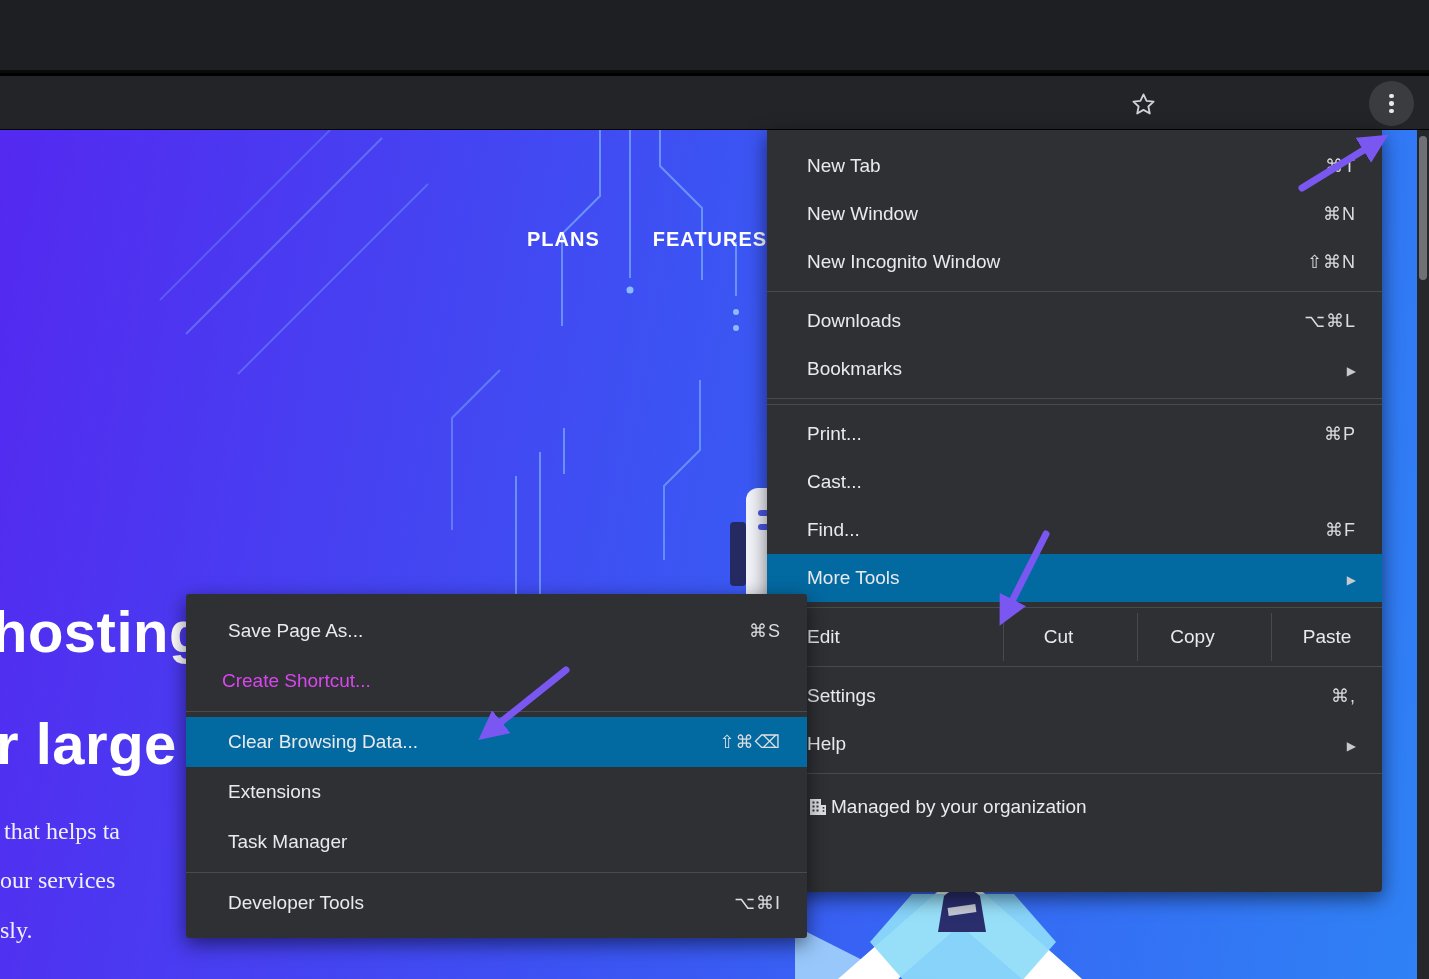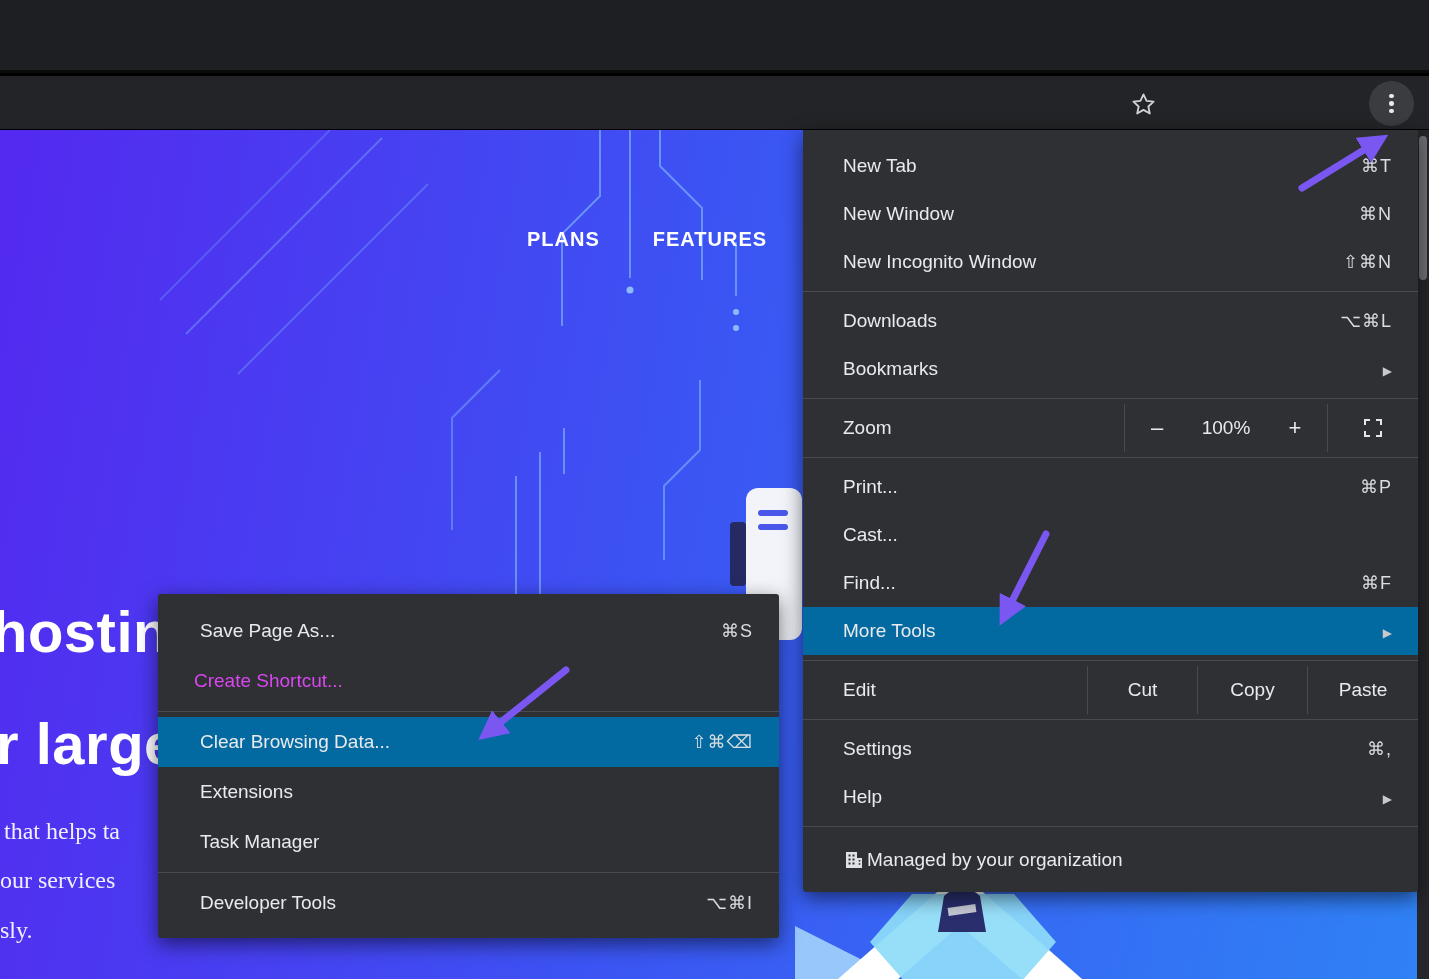--- a/index.html
+++ b/index.html
@@ -41,22 +41,22 @@
 
   
   .scroll-track { position:absolute; right:0; top:130px; width:12px; height:849px;
     background:#26272a; z-index:6; }
   .scroll-thumb { position:absolute; right:2px; top:6px; width:8px; height:144px;
     background:#6f7175; border-radius:4px; }
 
   
   .menu { position:absolute; background:#2f3034; padding:12px 0; z-index:20;
     box-shadow:0 6px 20px rgba(0,0,0,.55); color:#e9eaed; font-size:19px; }
-  .main-menu { left:803px; top:130px; width:615px; height:762px; border-radius:0 0 4px 4px; }
-  .sub-menu  { left:158px; top:594px; width:621px; height:344px; border-radius:3px; }
+  .main-menu { left:767px; top:130px; width:615px; height:762px; border-radius:0 0 4px 4px; }
+  .sub-menu  { left:186px; top:594px; width:621px; height:344px; border-radius:3px; }
 
   .mrow { height:48px; display:flex; align-items:center;
     padding:0 26px 0 40px; position:relative; cursor:pointer; }
   .sub-menu .mrow { height:50px; padding-left:42px; }
   .mrow .lbl { white-space:nowrap; }
   .mrow .shortcut { margin-left:auto; color:#dbdde0; font-size:18px; letter-spacing:1px; white-space:nowrap; }
   .mrow.hl { background:#0369a1; }
   .mrow.disabled { color:#d946ef; cursor:default;padding-left:36px; }
   .msep { height:1px; background:rgba(255,255,255,.13); margin:5px 0; }
   .chev { margin-left:auto; color:#c7c9cc; }
@@ -65,21 +65,21 @@
   .no-pad-r { padding-right:0; }
   .zgroup { margin-left:auto; display:flex; align-items:center; height:100%; }
   .vline { width:1px; height:48px; background:rgba(255,255,255,.13); }
   .zbtn { width:64px; height:100%; background:none; border:none; color:#e9eaed;
     font-size:22px; font-family:inherit; cursor:pointer; }
   .zval { width:74px; text-align:center; }
   .fscell { width:90px; height:100%; display:flex; align-items:center; justify-content:center; cursor:pointer; }
 
   .ecells { margin-left:auto; display:flex; height:100%; }
   .ecell { width:110px; display:flex; align-items:center; justify-content:center;
-    border-left:1px solid rgba(255,255,255,.13); cursor:pointer; }
+    border-left:1px solid rgba(255,255,255,.13); cursor:pointer;margin-left:24px; }
   .ecell:last-child { width:111px; }
 
   .managed-row { height:56px; gap:2px; }
   .org-icon { display:flex; align-items:center; }
 
   
   .arrows { position:absolute; left:0; top:0; z-index:40; pointer-events:none; }
   .arrow { stroke:#7b57f2; stroke-width:7; stroke-linecap:round; }
 </style>
 </head>
@@ -175,38 +175,20 @@
     <span class="lbl">Downloads</span>
     <span class="shortcut">⌥⌘L</span>
   </div>
   <div class="mrow">
     <span class="lbl">Bookmarks</span>
     <span class="chev"></span>
   </div>
 
   <div class="msep"></div>
 
-  <div class="mrow no-pad-r">
-    <span class="lbl">Zoom</span>
-    <div class="zgroup">
-      <span class="vline"></span>
-      <button class="zbtn">–</button>
-      <span class="zval">100%</span>
-      <button class="zbtn">+</button>
-      <span class="vline"></span>
-      <span class="fscell">
-        <svg width="22" height="22" viewBox="0 0 22 22" fill="none" stroke="#e4e6e9" stroke-width="2">
-          <path d="M3 8 V3 H8"></path>
-            <path d="M14 3 H19 V8"></path>
-            <path d="M19 14 V19 H14"></path>
-            <path d="M8 19 H3 V14"></path>
-        </svg>
-      </span>
-    </div>
-  </div>
 
   <div class="msep"></div>
 
   <div class="mrow">
     <span class="lbl">Print...</span>
     <span class="shortcut">⌘P</span>
   </div>
   <div class="mrow">
     <span class="lbl">Cast...</span>
   </div>

